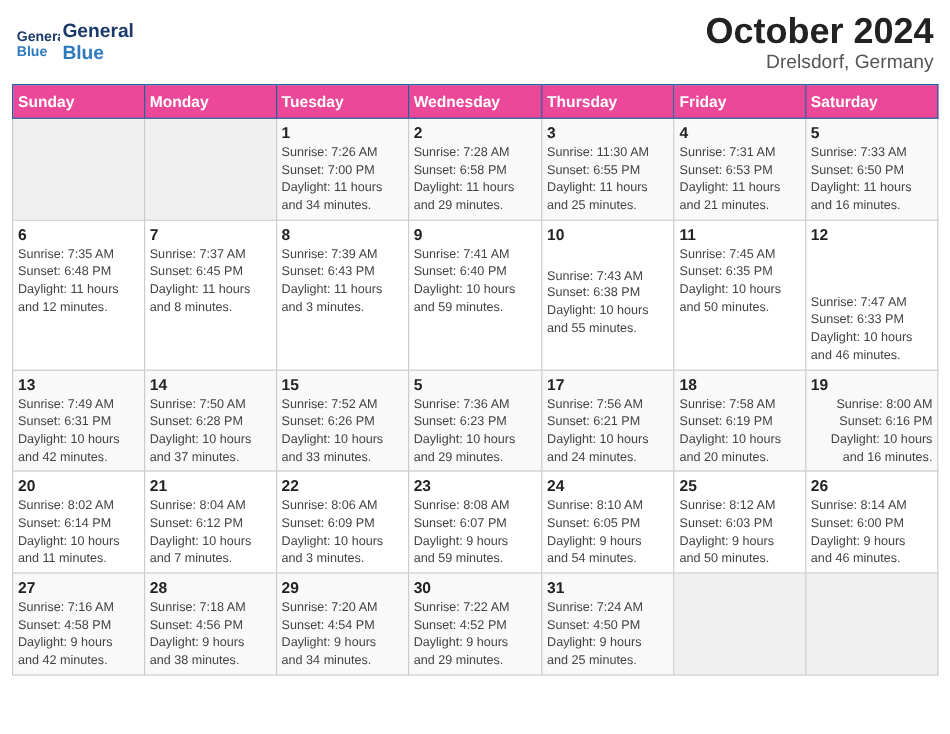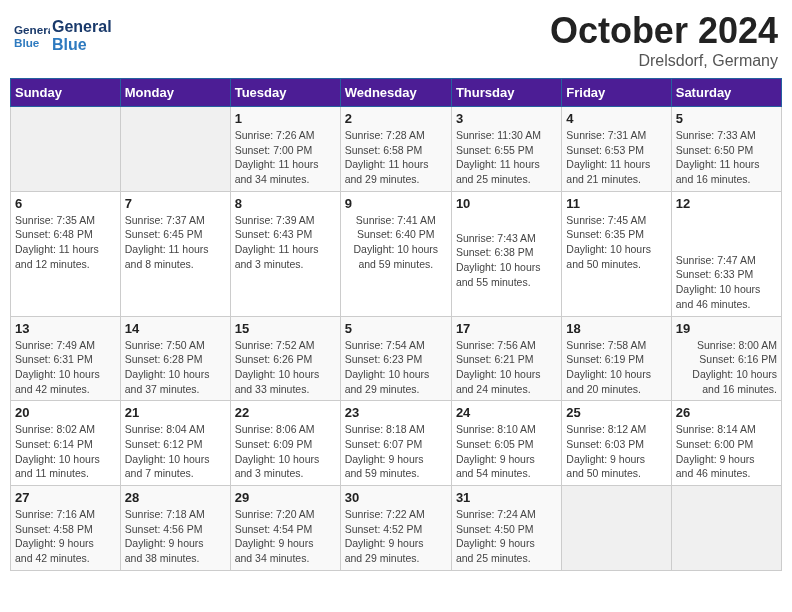--- a/index.html
+++ b/index.html
@@ -27,36 +27,36 @@
     }
     .logo-icon {
       width: 36px;
       height: 36px;
       margin-right: 2px;
     }
     .title-block {
       text-align: right;
     }
     .title-block h1 {
-      font-size: 36px;
+      font-size: 30px;
       font-weight: bold;
       color: #222;
     }
     .title-block h2 {
       font-size: 16px;
       font-weight: normal;
       color: #555;
     }
     table {
       width: 100%;
       border-collapse: collapse;
       font-size: 11px;
     }
     thead tr th {
-      background-color: #4c1d95;
+      background-color: #ec4899;
       color: #fff;
       padding: 6px 4px;
       text-align: left;
       font-size: 13px;
       font-weight: bold;
       border: 1px solid #2560a0;
     }
     tbody tr td {
       vertical-align: top;
       border: 1px solid #ccc;
@@ -177,21 +177,21 @@
         </td>
         <td>
           <span class="day-num">8</span>
           <div class="day-info" style="white-space: pre-wrap;">Sunrise: 7:39 AM
 Sunset: 6:43 PM
 Daylight: 11 hours
 and 3 minutes.</div>
         </td>
         <td>
           <span class="day-num">9</span>
-          <div class="day-info" style="white-space: pre-wrap; text-align: center;">Sunrise: 7:41 AM
+          <div class="day-info" style="white-space: pre-wrap;">Sunrise: 7:41 AM
 Sunset: 6:40 PM
 Daylight: 10 hours
 and 59 minutes.</div>
         </td>
         <td>
           <span class="day-num">10</span>
           <div class="day-info" style="white-space: pre-wrap; margin-top: 20px;">Sunrise: 7:43 AM
 Sunset: 6:38 PM
 Daylight: 10 hours
 and 55 minutes.</div>
@@ -228,21 +228,21 @@
         </td>
         <td>
           <span class="day-num">15</span>
           <div class="day-info" style="white-space: pre-wrap;">Sunrise: 7:52 AM
 Sunset: 6:26 PM
 Daylight: 10 hours
 and 33 minutes.</div>
         </td>
         <td>
           <span class="day-num">5</span>
-          <div class="day-info" style="white-space: pre-wrap;">Sunrise: 7:54 AM
+          <div class="day-info" style="white-space: pre-wrap;">Sunrise: 7:36 AM
 Sunset: 6:23 PM
 Daylight: 10 hours
 and 29 minutes.</div>
         </td>
         <td>
           <span class="day-num">17</span>
           <div class="day-info" style="white-space: pre-wrap;">Sunrise: 7:56 AM
 Sunset: 6:21 PM
 Daylight: 10 hours
 and 24 minutes.</div>
@@ -279,21 +279,21 @@
         </td>
         <td>
           <span class="day-num">22</span>
           <div class="day-info" style="white-space: pre-wrap;">Sunrise: 8:06 AM
 Sunset: 6:09 PM
 Daylight: 10 hours
 and 3 minutes.</div>
         </td>
         <td>
           <span class="day-num">23</span>
-          <div class="day-info" style="white-space: pre-wrap;">Sunrise: 8:18 AM
+          <div class="day-info" style="white-space: pre-wrap;">Sunrise: 8:08 AM
 Sunset: 6:07 PM
 Daylight: 9 hours
 and 59 minutes.</div>
         </td>
         <td>
           <span class="day-num">24</span>
           <div class="day-info" style="white-space: pre-wrap;">Sunrise: 8:10 AM
 Sunset: 6:05 PM
 Daylight: 9 hours
 and 54 minutes.</div>

